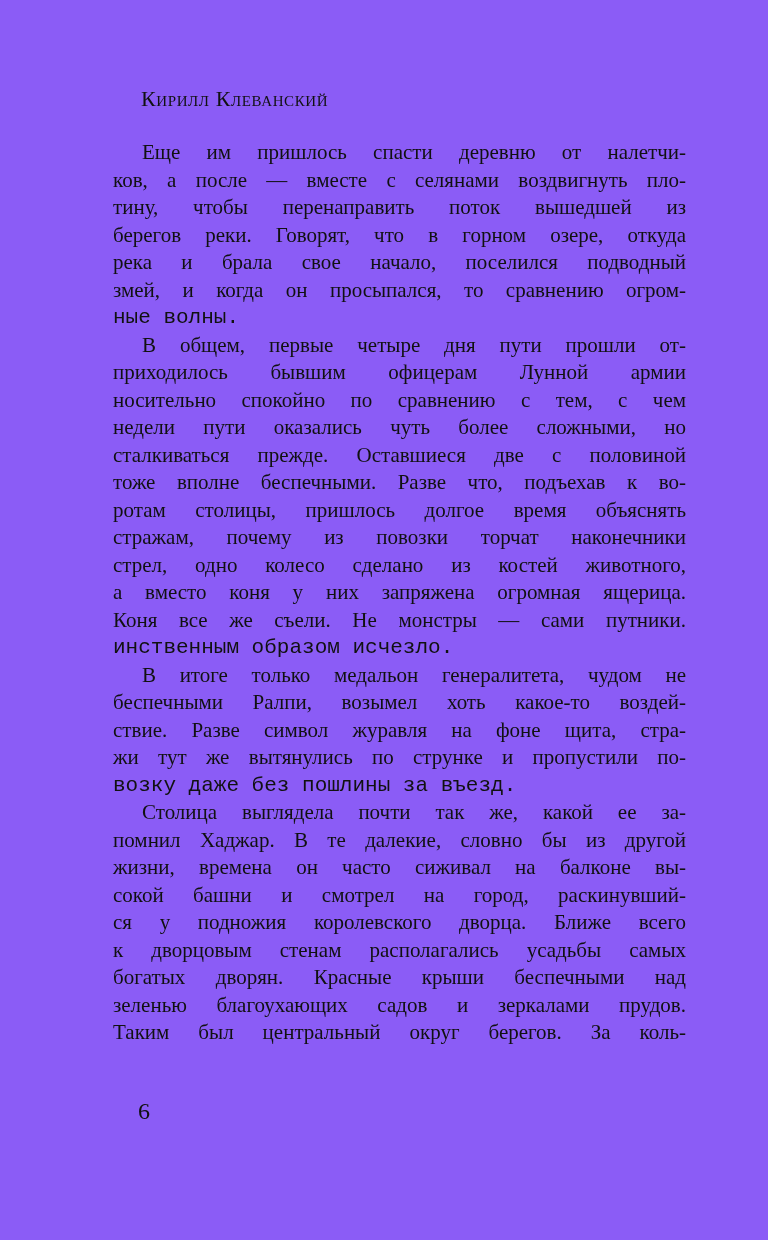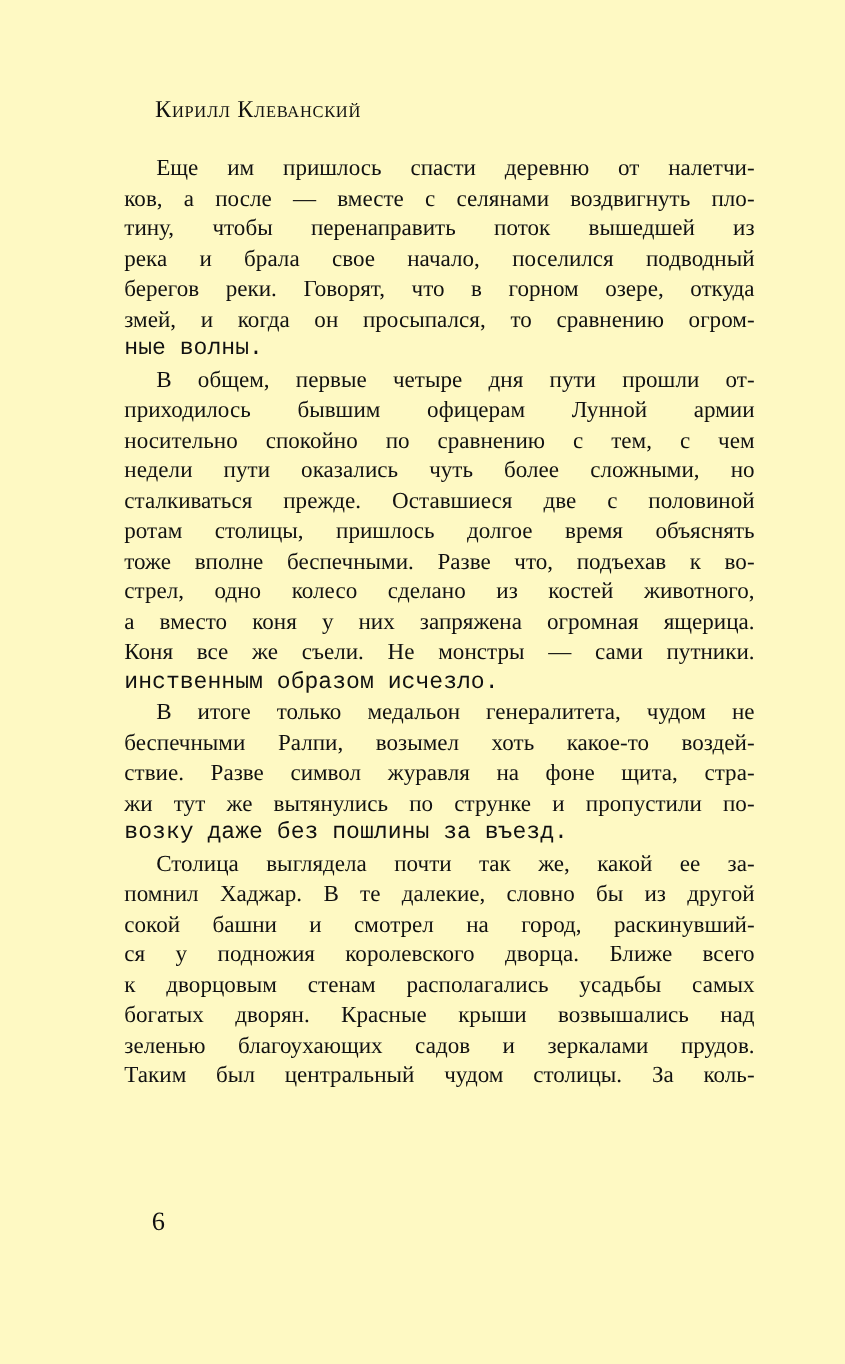--- a/index.html
+++ b/index.html
@@ -11,21 +11,21 @@
     width: 768px;
     height: 1240px;
     position: relative;
     font-family: "Liberation Serif", "DejaVu Serif", serif;
     color: #111111;
     overflow: hidden;
   }
   .book-page {
     position: absolute;
     inset: 0;
-    background: #fef9c3;
+    background: #8b5cf6;
   }
   .author-header {
     position: absolute;
     left: 141px;
     top: 86px;
     font-variant: small-caps;
     font-size: 22px;
     letter-spacing: 0.6px;
     color: #111111;
     white-space: nowrap;
@@ -68,51 +68,53 @@
 <body>
 
 <div class="book-page">
   <div class="author-header">Кирилл Клеванский</div>
 
   <div class="page-body">
       <p class="para">
         <span class="line first">Еще им пришлось спасти деревню от налетчи-</span>
         <span class="line">ков, а после — вместе с селянами воздвигнуть пло-</span>
         <span class="line">тину, чтобы перенаправить поток вышедшей из</span>
+        <span class="line">берегов реки. Говорят, что в горном озере, откуда</span>
         <span class="line">река и брала свое начало, поселился подводный</span>
-        <span class="line">берегов реки. Говорят, что в горном озере, откуда</span>
         <span class="line">змей, и когда он просыпался, то сравнению огром-</span>
         <span class="line flush-last">ные волны.</span>
       </p>
       <p class="para">
         <span class="line first">В общем, первые четыре дня пути прошли от-</span>
         <span class="line">приходилось бывшим офицерам Лунной армии</span>
         <span class="line">носительно спокойно по сравнению с тем, с чем</span>
         <span class="line">недели пути оказались чуть более сложными, но</span>
         <span class="line">сталкиваться прежде. Оставшиеся две с половиной</span>
+        <span class="line">тоже вполне беспечными. Разве что, подъехав к во-</span>
         <span class="line">ротам столицы, пришлось долгое время объяснять</span>
-        <span class="line">тоже вполне беспечными. Разве что, подъехав к во-</span>
+        <span class="line">стражам, почему из повозки торчат наконечники</span>
         <span class="line">стрел, одно колесо сделано из костей животного,</span>
         <span class="line">а вместо коня у них запряжена огромная ящерица.</span>
         <span class="line">Коня все же съели. Не монстры — сами путники.</span>
         <span class="line flush-last">инственным образом исчезло.</span>
       </p>
       <p class="para">
         <span class="line first">В итоге только медальон генералитета, чудом не</span>
         <span class="line">беспечными Ралпи, возымел хоть какое-то воздей-</span>
         <span class="line">ствие. Разве символ журавля на фоне щита, стра-</span>
         <span class="line">жи тут же вытянулись по струнке и пропустили по-</span>
         <span class="line flush-last">возку даже без пошлины за въезд.</span>
       </p>
       <p class="para">
         <span class="line first">Столица выглядела почти так же, какой ее за-</span>
         <span class="line">помнил Хаджар. В те далекие, словно бы из другой</span>
+        <span class="line">жизни, времена он часто сиживал на балконе вы-</span>
         <span class="line">сокой башни и смотрел на город, раскинувший-</span>
         <span class="line">ся у подножия королевского дворца. Ближе всего</span>
         <span class="line">к дворцовым стенам располагались усадьбы самых</span>
-        <span class="line">богатых дворян. Красные крыши возвышались над</span>
+        <span class="line">богатых дворян. Красные крыши беспечными над</span>
         <span class="line">зеленью благоухающих садов и зеркалами прудов.</span>
-        <span class="line">Таким был центральный чудом столицы. За коль-</span>
+        <span class="line">Таким был центральный округ берегов. За коль-</span>
       </p>
     </div>
 
   <div class="page-number">6</div>
 </div>
 
 </body></html>

